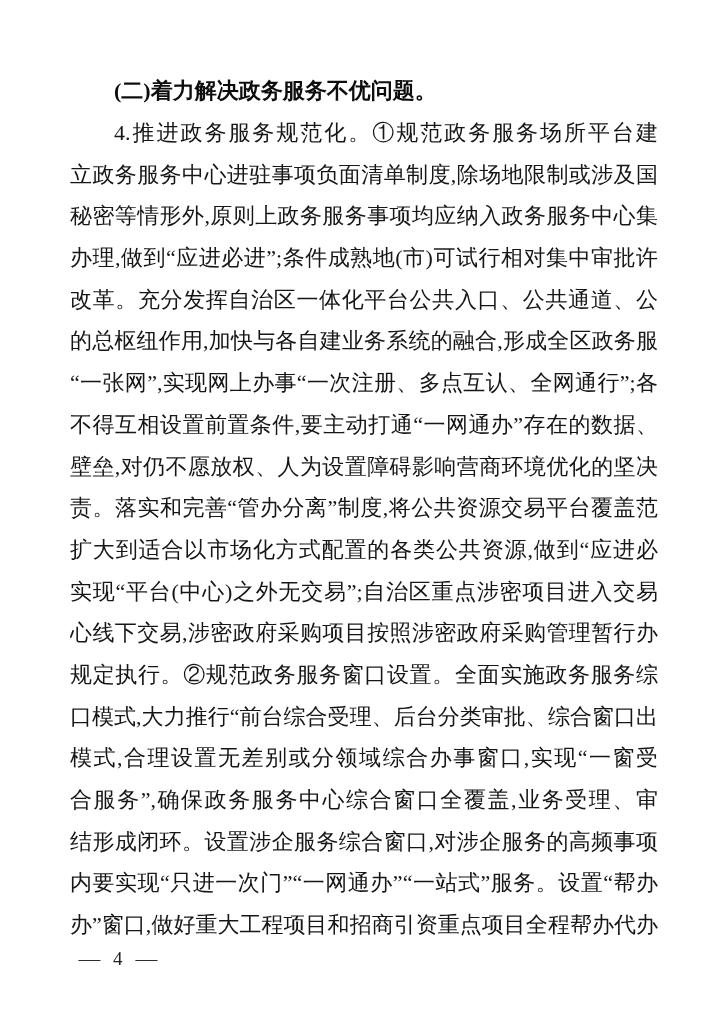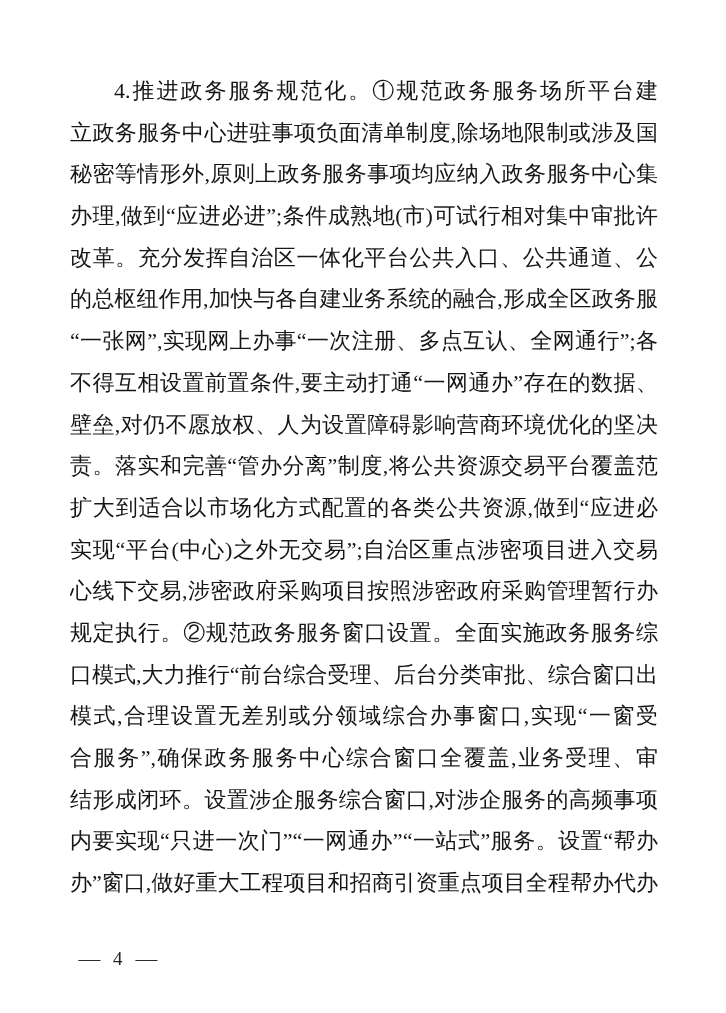--- a/index.html
+++ b/index.html
@@ -56,20 +56,21 @@
   .footer .dash {
     letter-spacing: 0;
     transform: scaleX(1.15);
   }
 </style>
 </head>
 <body>
 
 <div class="page">
   <div class="textblock">
+    <div class="heading">(二)着力解决政务服务不优问题。</div>
     <div class="line first">4.推进政务服务规范化。①规范政务服务场所平台建设。建</div>
     <div class="line">立政务服务中心进驻事项负面清单制度,除场地限制或涉及国家</div>
     <div class="line">秘密等情形外,原则上政务服务事项均应纳入政务服务中心集中</div>
     <div class="line">办理,做到“应进必进”;条件成熟地(市)可试行相对集中审批许可</div>
     <div class="line">改革。充分发挥自治区一体化平台公共入口、公共通道、公共支撑</div>
     <div class="line">的总枢纽作用,加快与各自建业务系统的融合,形成全区政务服务</div>
     <div class="line">“一张网”,实现网上办事“一次注册、多点互认、全网通行”;各部门</div>
     <div class="line">不得互相设置前置条件,要主动打通“一网通办”存在的数据、系统</div>
     <div class="line">壁垒,对仍不愿放权、人为设置障碍影响营商环境优化的坚决追</div>
     <div class="line">责。落实和完善“管办分离”制度,将公共资源交易平台覆盖范围</div>

